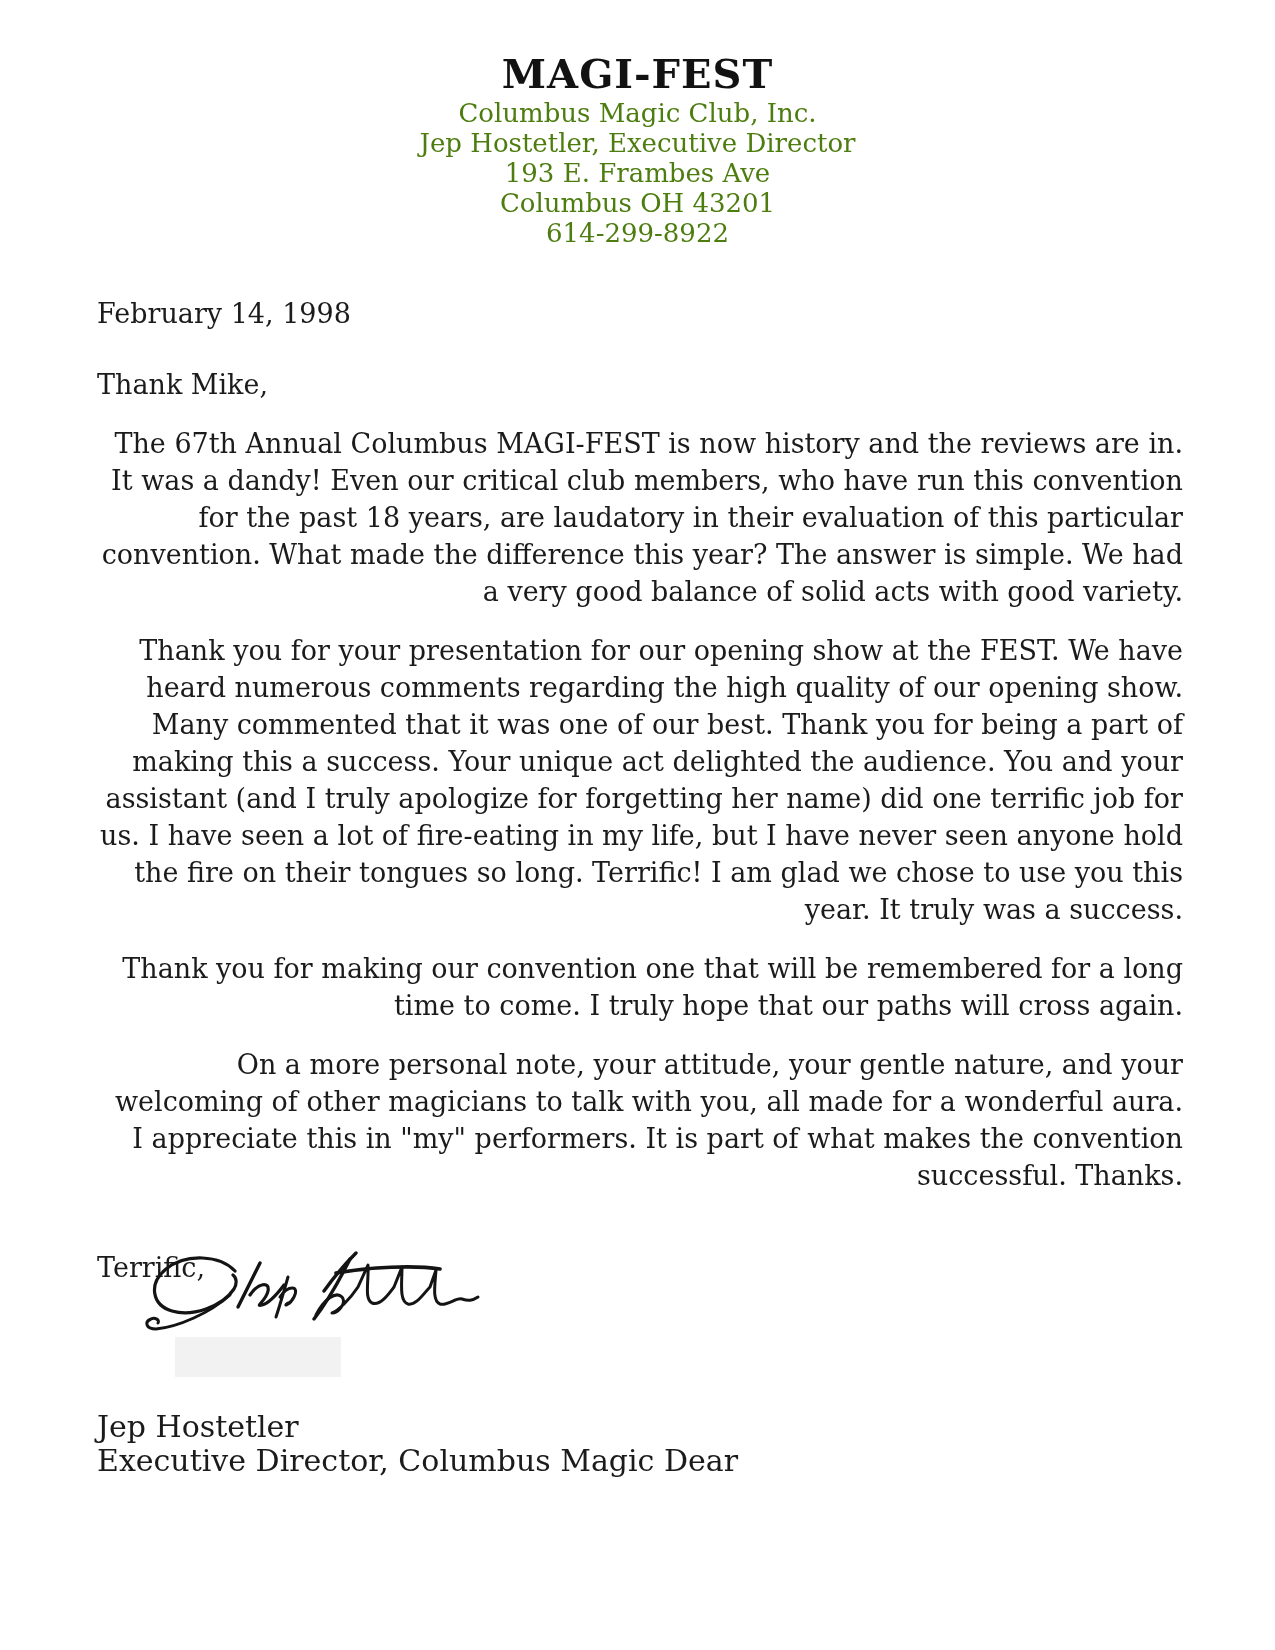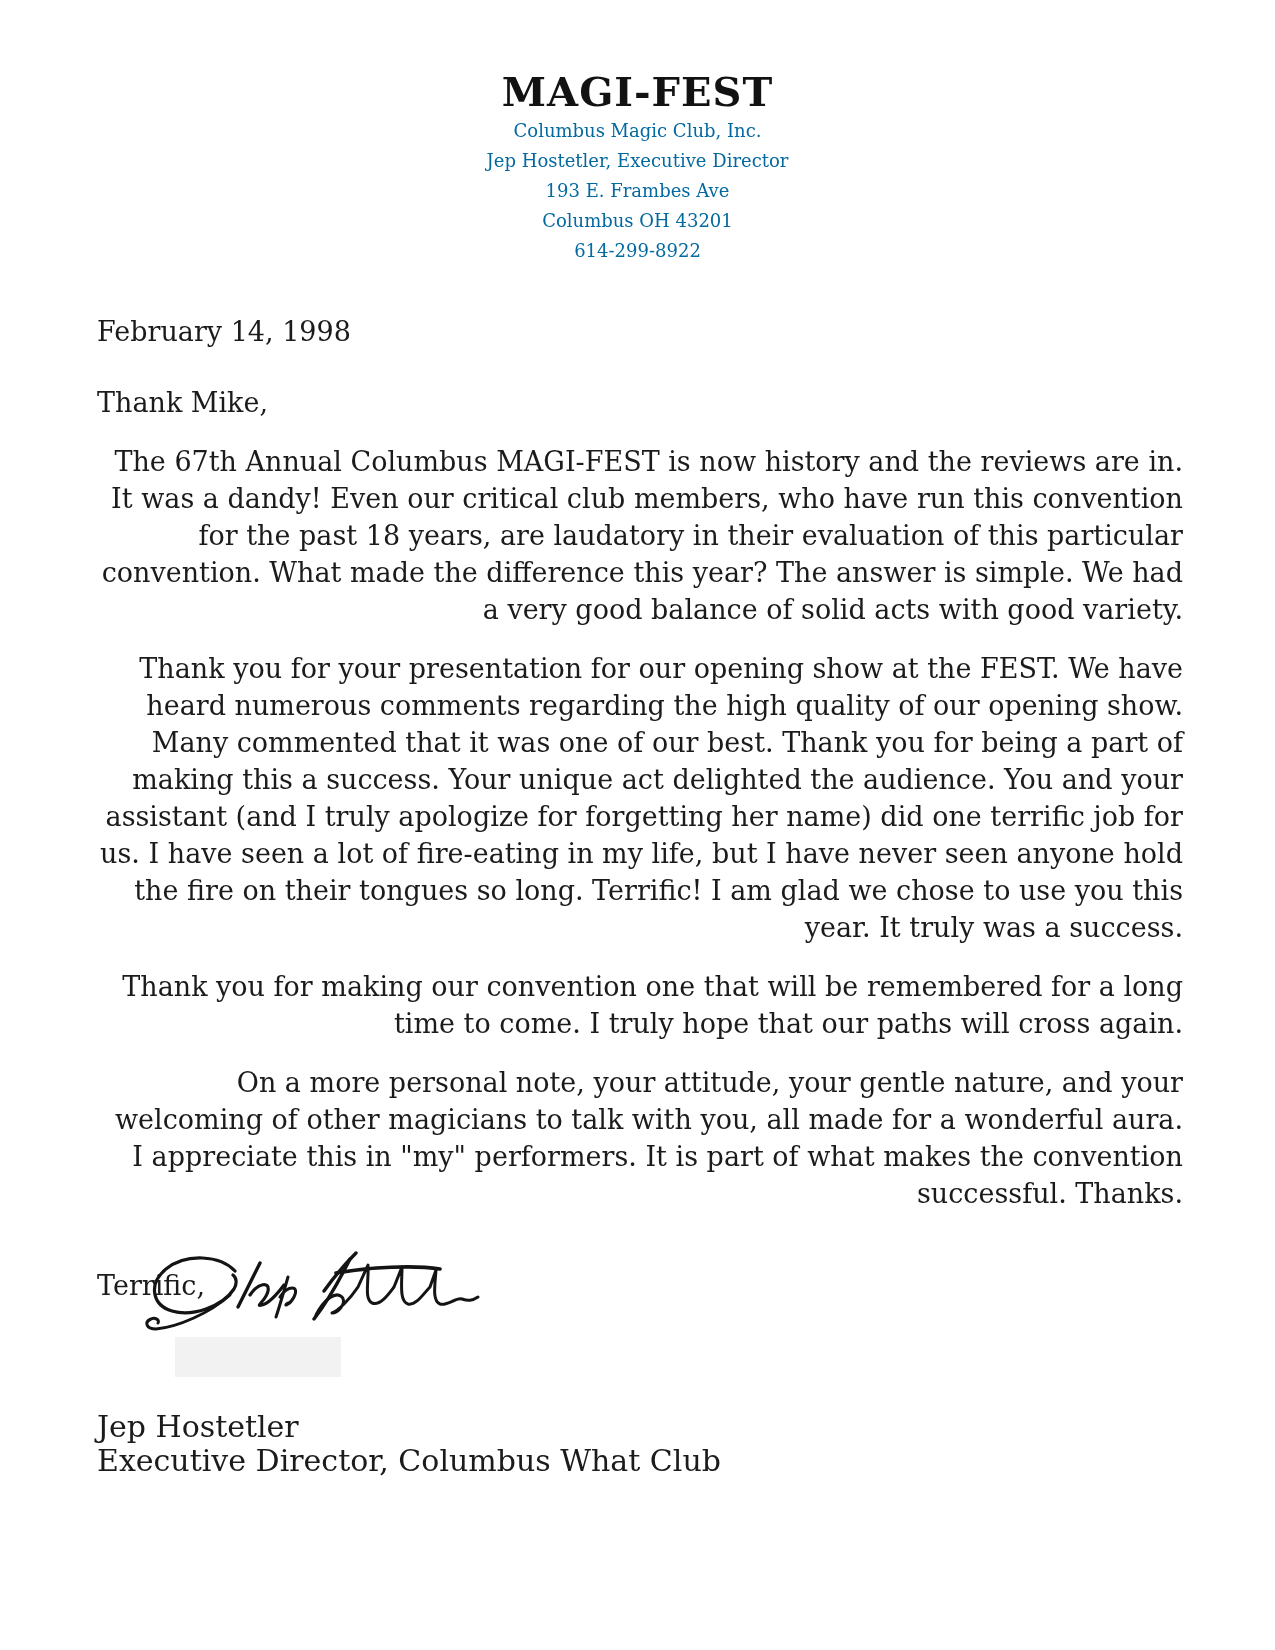--- a/index.html
+++ b/index.html
@@ -11,33 +11,33 @@
     position: relative;
     width: 1275px;
     height: 1650px;
     background: #ffffff;
     color: #1b1b1b;
     font-family: "DejaVu Serif", "Liberation Serif", serif;
     overflow: hidden;
   }
   .letterhead {
     text-align: center;
-    padding-top: 68px;
+    padding-top: 50px;
   }
   .letterhead-title {
     font-size: 40px;
     font-weight: 700;
     letter-spacing: 1px;
     color: #121212;
     line-height: 48px;
   }
   .letterhead-line {
-    font-size: 18px;
+    font-size: 26px;
     line-height: 30px;
-    color: #0369a1;
+    color: #4d7c0f;
   }
   .content {
     margin-left: 97px;
     width: 1086px;
     font-size: 27px;
     line-height: 37px;
   }
   .date-line {
     margin-top: 47px;
   }
@@ -126,16 +126,16 @@
       <path d="M 178,72 C 186,56 198,48 204,54 C 209,60 200,70 194,70 C 200,68 212,56 220,44 L 230,22 C 231,38 226,56 234,60 C 242,63 250,52 256,44 L 264,24 C 264,40 261,58 270,61 C 278,63 286,50 292,44 L 298,27 C 297,42 294,58 302,61 C 310,63 318,54 324,56 C 330,58 334,58 340,54" stroke-width="3"></path>
 
       <path d="M 198,30 C 232,24 276,22 302,26" stroke-width="3.6"></path>
     </svg>
   </div>
 
   <div class="redacted-region"></div>
 
   <div class="signer-block">
     <div>Jep Hostetler</div>
-    <div>Executive Director, Columbus What Club</div>
+    <div>Executive Director, Columbus Magic Dear</div>
   </div>
 
 </div>
 
 </body></html>

